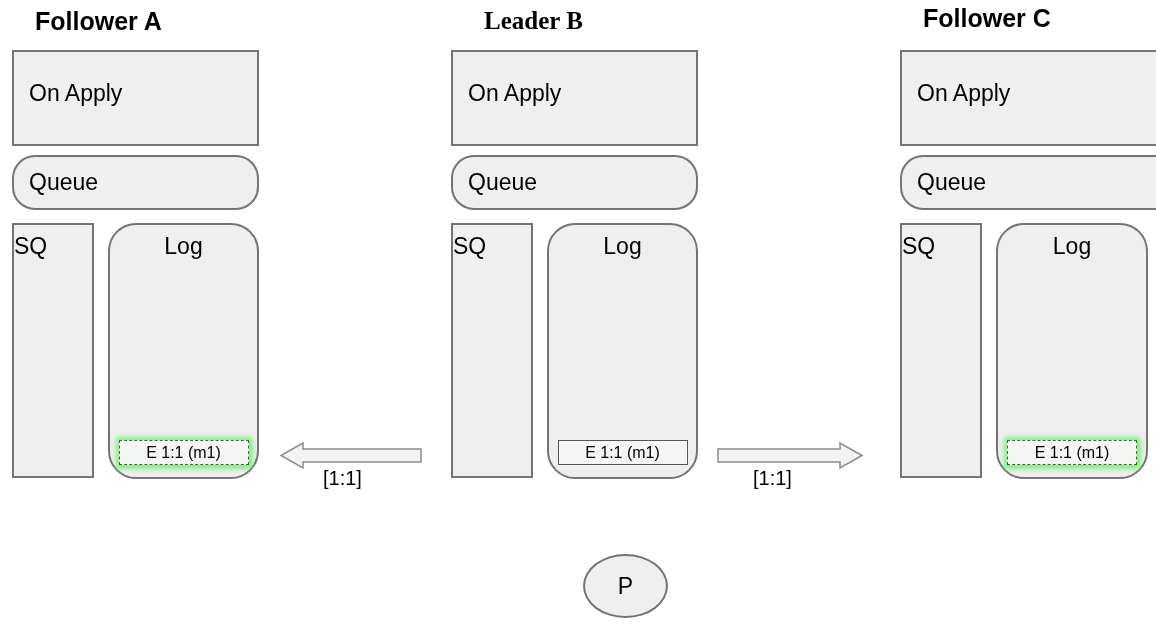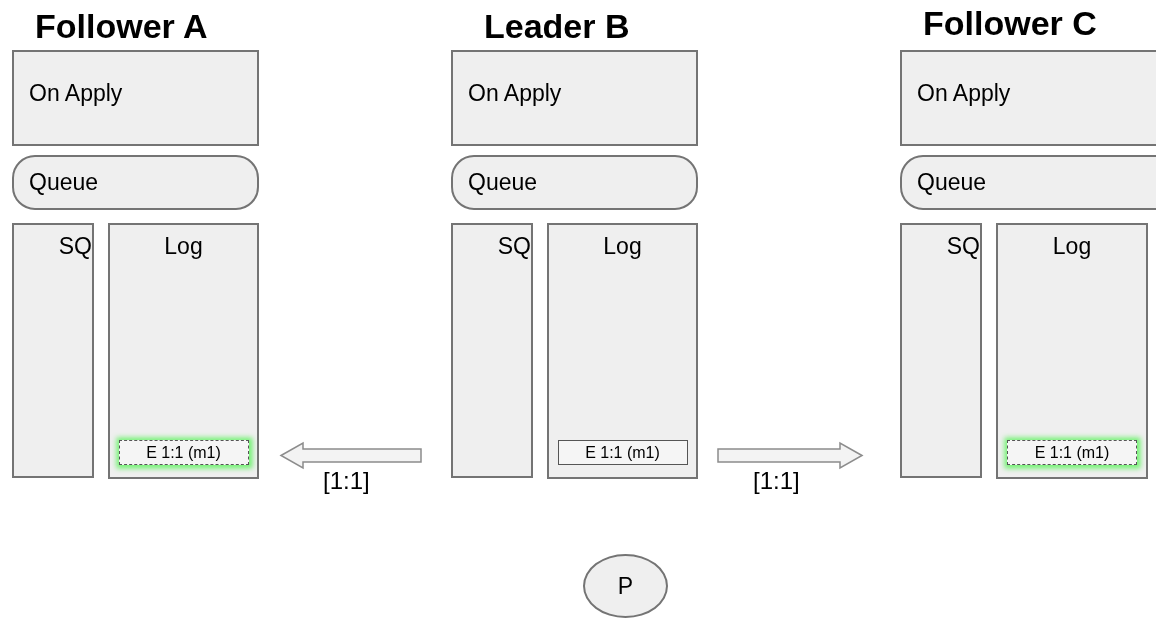--- a/index.html
+++ b/index.html
@@ -7,49 +7,49 @@
     width:1156px;height:637px;position:relative;overflow:hidden;
     background:#ffffff;color:#000000;
     font-family:"Liberation Sans", sans-serif;
   }
   .node{position:absolute;top:0;width:247px;height:500px;}
   #node-a{left:12px;}
   #node-b{left:451px;}
   #node-c{left:900px;width:292px;}
   .title{
     position:absolute;top:7px;left:23px;
-    font-size:34px;font-weight:700;white-space:nowrap;
+    font-size:25px;font-weight:700;white-space:nowrap;
   }
-  #node-b .title{left:33px;}
+  #node-b .title{left:33px;font-family:Liberation Serif, serif;}
   #node-c .title{top:4px;}
   .box{
     position:absolute;box-sizing:border-box;
     background:var(--box_fill);border:2px solid var(--box_stroke);
     font-size:23px;line-height:normal;
   }
   .on-apply{left:0;top:50px;width:100%;height:96px;padding:28px 15px;}
   .queue{left:0;top:155px;width:100%;height:55px;display:flex;align-items:center;padding:0 15px;border-radius:23px;}
-  .sq{left:0;top:223px;width:82px;height:255px;text-align:right;padding-top:8px;}
-  .log{left:96px;top:223px;width:151px;height:256px;text-align:center;padding-top:8px;}
+  .sq{left:0;top:223px;width:82px;height:255px;text-align:left;padding-top:8px;}
+  .log{left:96px;top:223px;width:151px;height:256px;text-align:center;padding-top:8px;border-radius:28px;}
   #node-c .log{width:152px;}
   .entry{
     position:absolute;left:50%;transform:translateX(-50%);bottom:12px;
     width:130px;height:25px;box-sizing:border-box;
     background:var(--entry_fill);border:1px solid var(--entry_stroke);
     display:flex;align-items:center;justify-content:center;
     font-size:16px;line-height:1;white-space:nowrap;
   }
   .entry.dashed-glow{
     border-style:dashed;
     box-shadow:0 0 5px 3.5px rgba(82,242,82,0.8);
   }
   .arrow-svg{position:absolute;display:block;}
   #arrow-left{left:278px;top:440px;}
   #arrow-right{left:715px;top:440px;}
-  .arrow-label{position:absolute;font-size:24px;white-space:nowrap;}
+  .arrow-label{position:absolute;font-size:20px;white-space:nowrap;}
   #arrow-left-label{left:323px;top:467px;}
   #arrow-right-label{left:753px;top:467px;}
   .proposer{
     position:absolute;left:583px;top:554px;width:85px;height:64px;
     box-sizing:border-box;border-radius:50%;
     background:var(--box_fill);border:2px solid var(--box_stroke);
     display:flex;align-items:center;justify-content:center;font-size:23px;
   }
 </style>
 </head>

